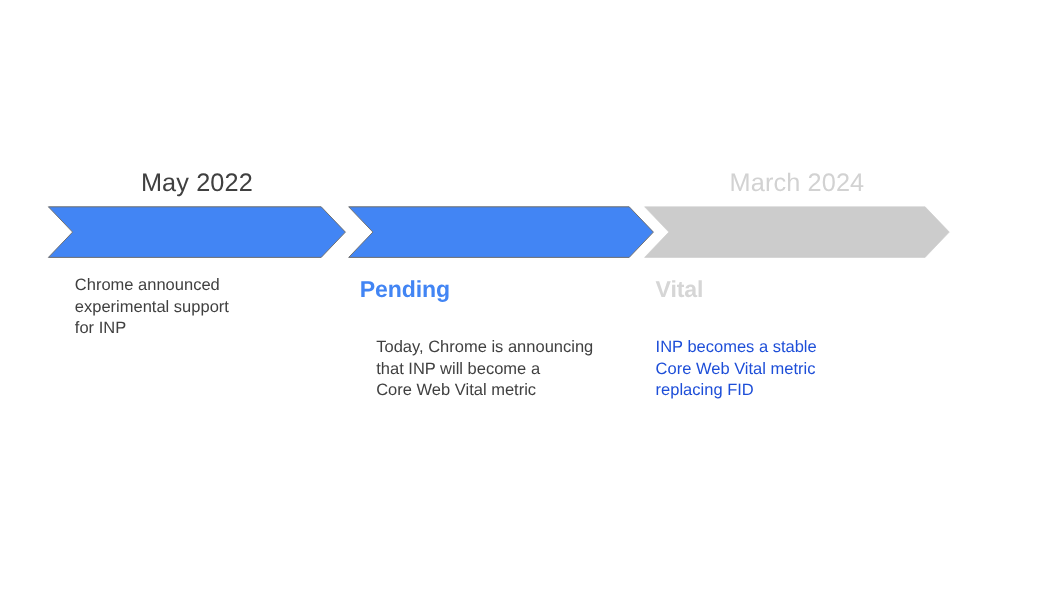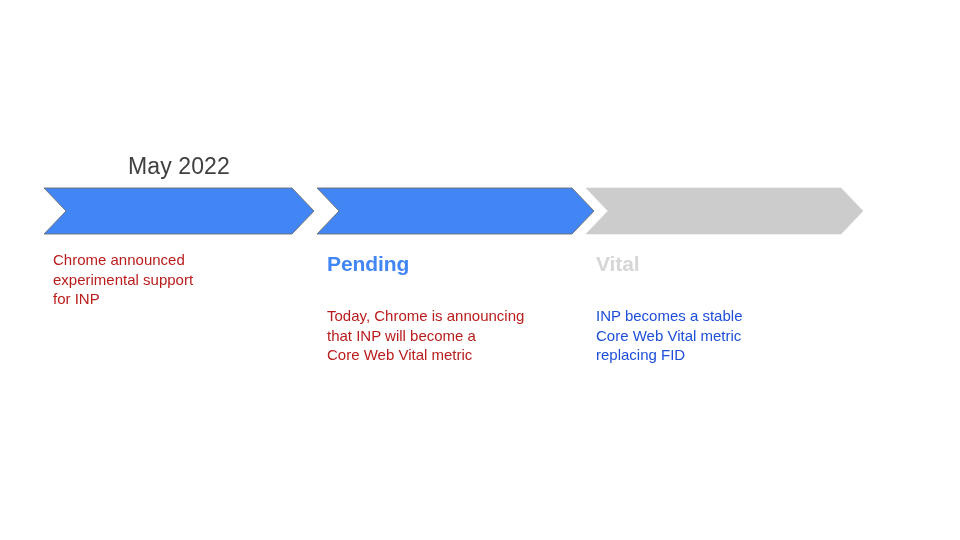--- a/index.html
+++ b/index.html
@@ -74,21 +74,21 @@
   .stage-title.active   { color: #4285f4; }
   .stage-title.inactive { color: #d6d6d6; }
 
   .stage-desc {
     font-size: 15px;
     font-weight: 400;
     line-height: 19.5px;
     white-space: pre-line;
     margin: 0;
   }
-  .stage-desc.active   { color: #b91c1c; }
+  .stage-desc.active   { color: #404040; margin-left: 15px; }
   .stage-desc.inactive { color: #1d4ed8; }
 </style>
 </head>
 <body>
 
 <div id="timeline">
 
   <div class="stage" style="left:44px; width:270px;">
 
     <div class="date-label active" style="left:0px; width:270px;">May 2022</div>
@@ -118,20 +118,21 @@
     <div class="stage-text" style="left:10px; width:267px;">
       <div class="stage-title active">Pending</div>
       <div class="stage-desc active">Today, Chrome is announcing
 that INP will become a
 Core Web Vital metric</div>
     </div>
   </div>
 
   <div class="stage" style="left:586px; width:277px;">
 
+    <div class="date-label inactive" style="left:0px; width:277px;">March 2024</div>
 
     <div class="chevron-wrap" style="left:0px; width:277px;">
       <svg viewBox="0 0 277 46" preserveAspectRatio="none">
         <polygon points="0,0 255,0 277,23 255,46 0,46 22,23" fill="#cccccc" stroke="#cccccc" stroke-width="0.6" vector-effect="non-scaling-stroke"></polygon>
       </svg>
     </div>
 
     <div class="stage-text" style="left:10px; width:267px;">
       <div class="stage-title inactive">Vital</div>
       <div class="stage-desc inactive">INP becomes a stable

